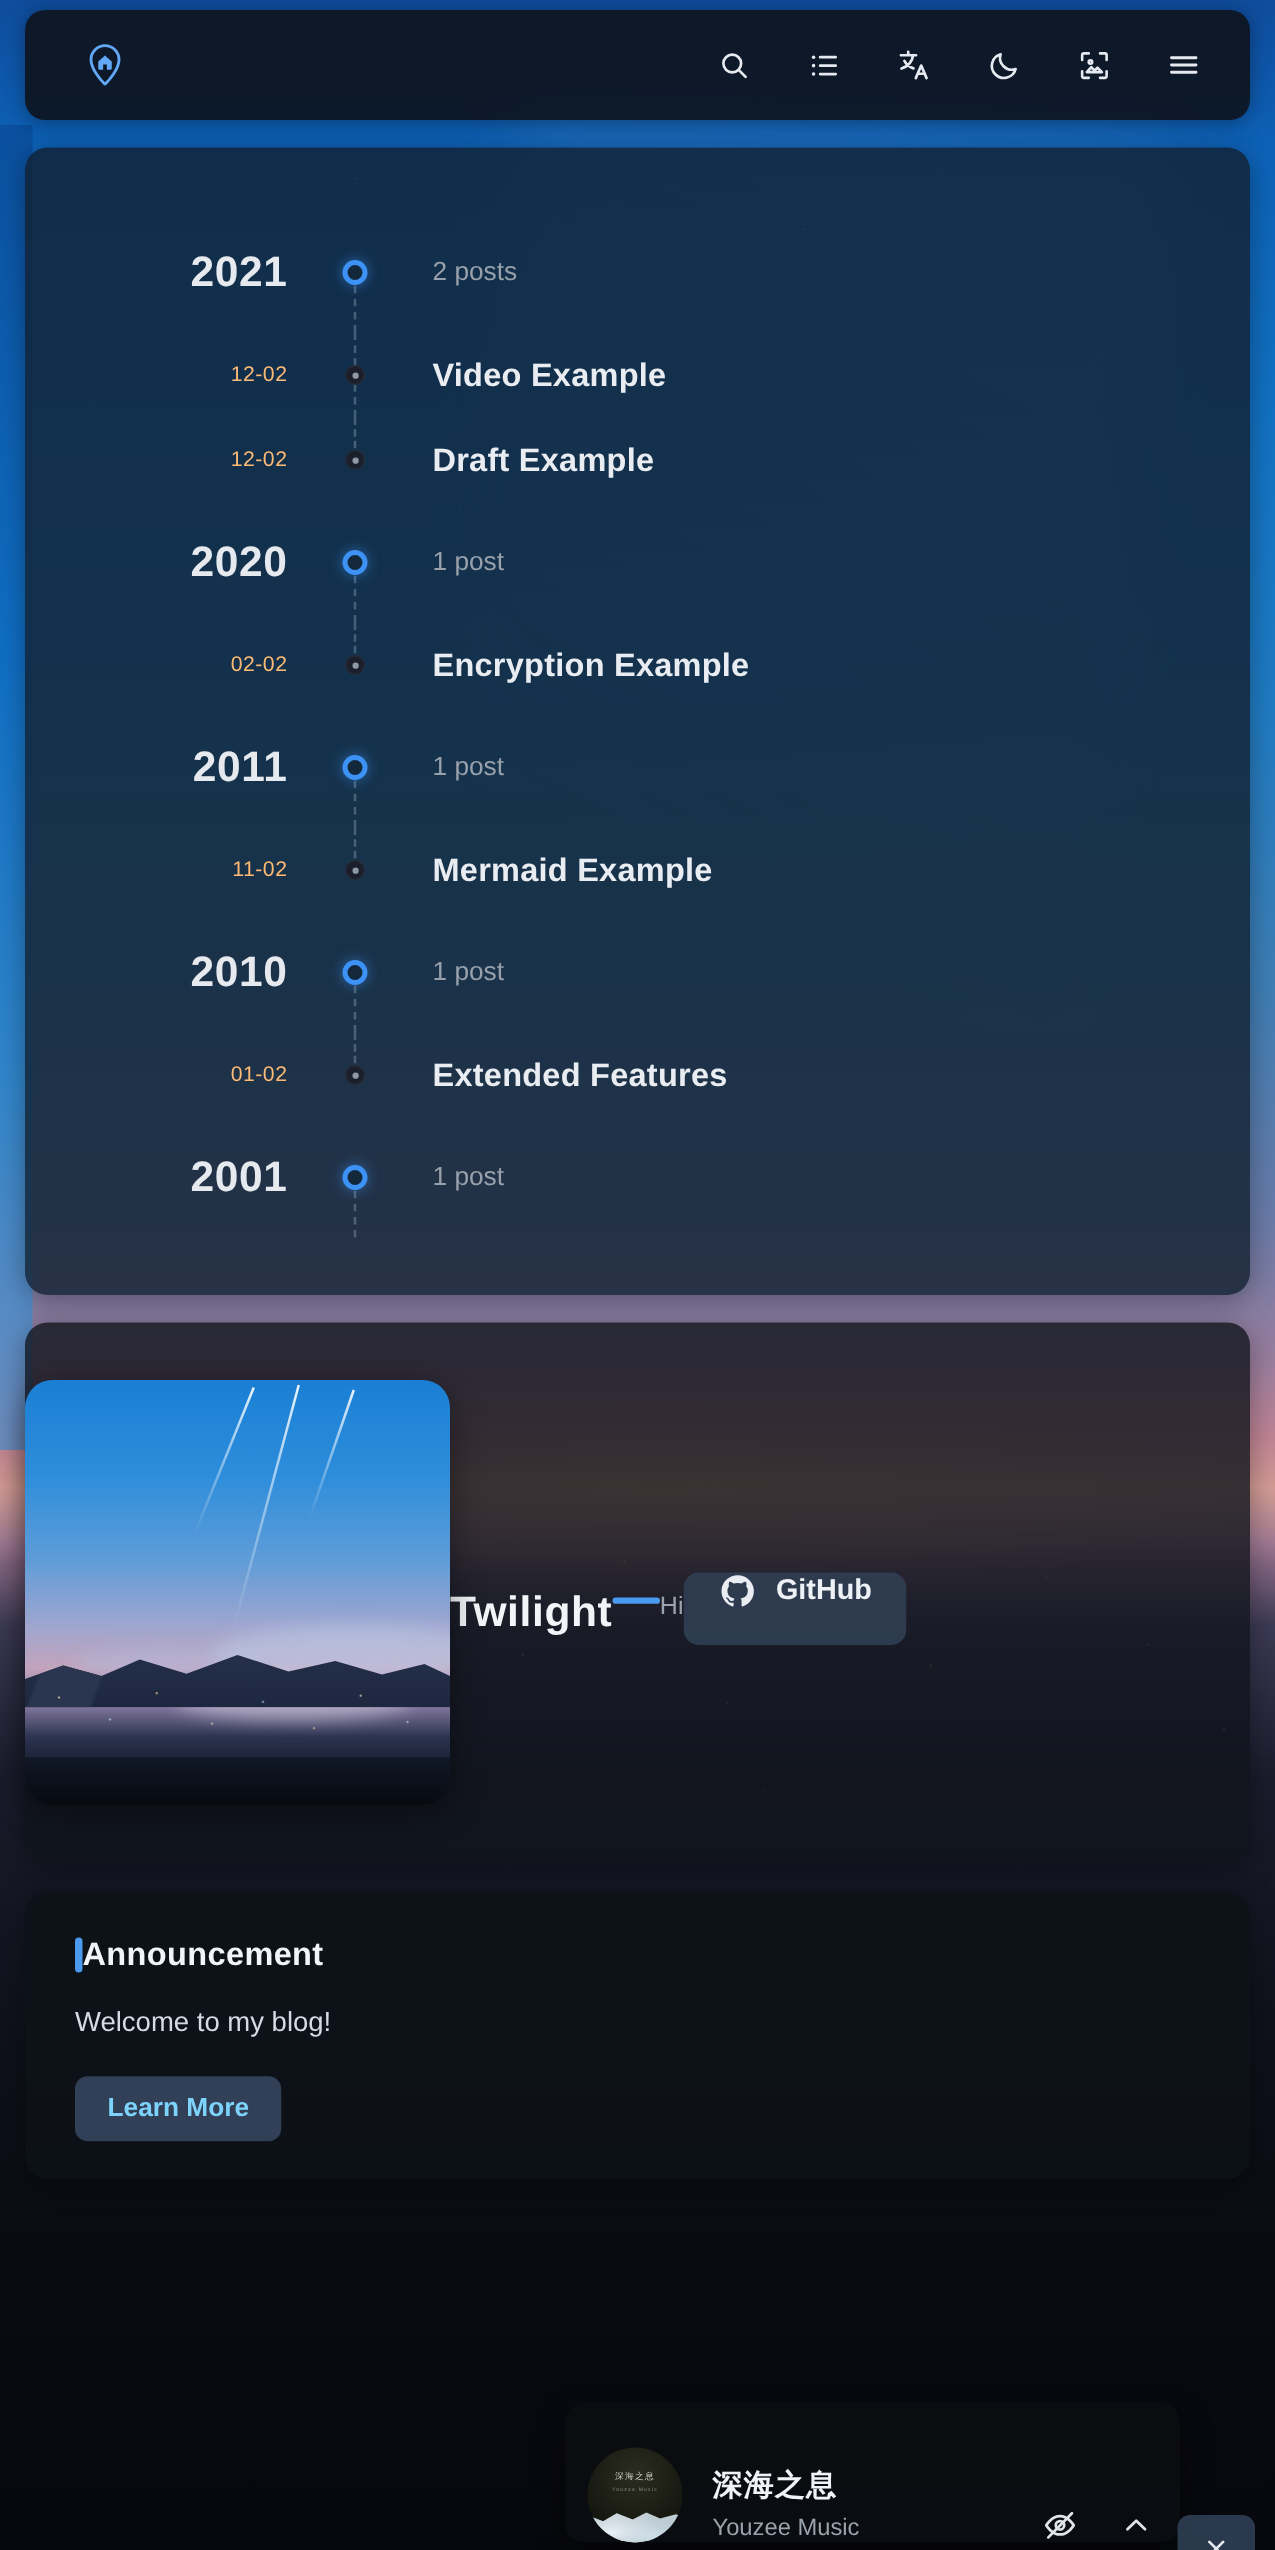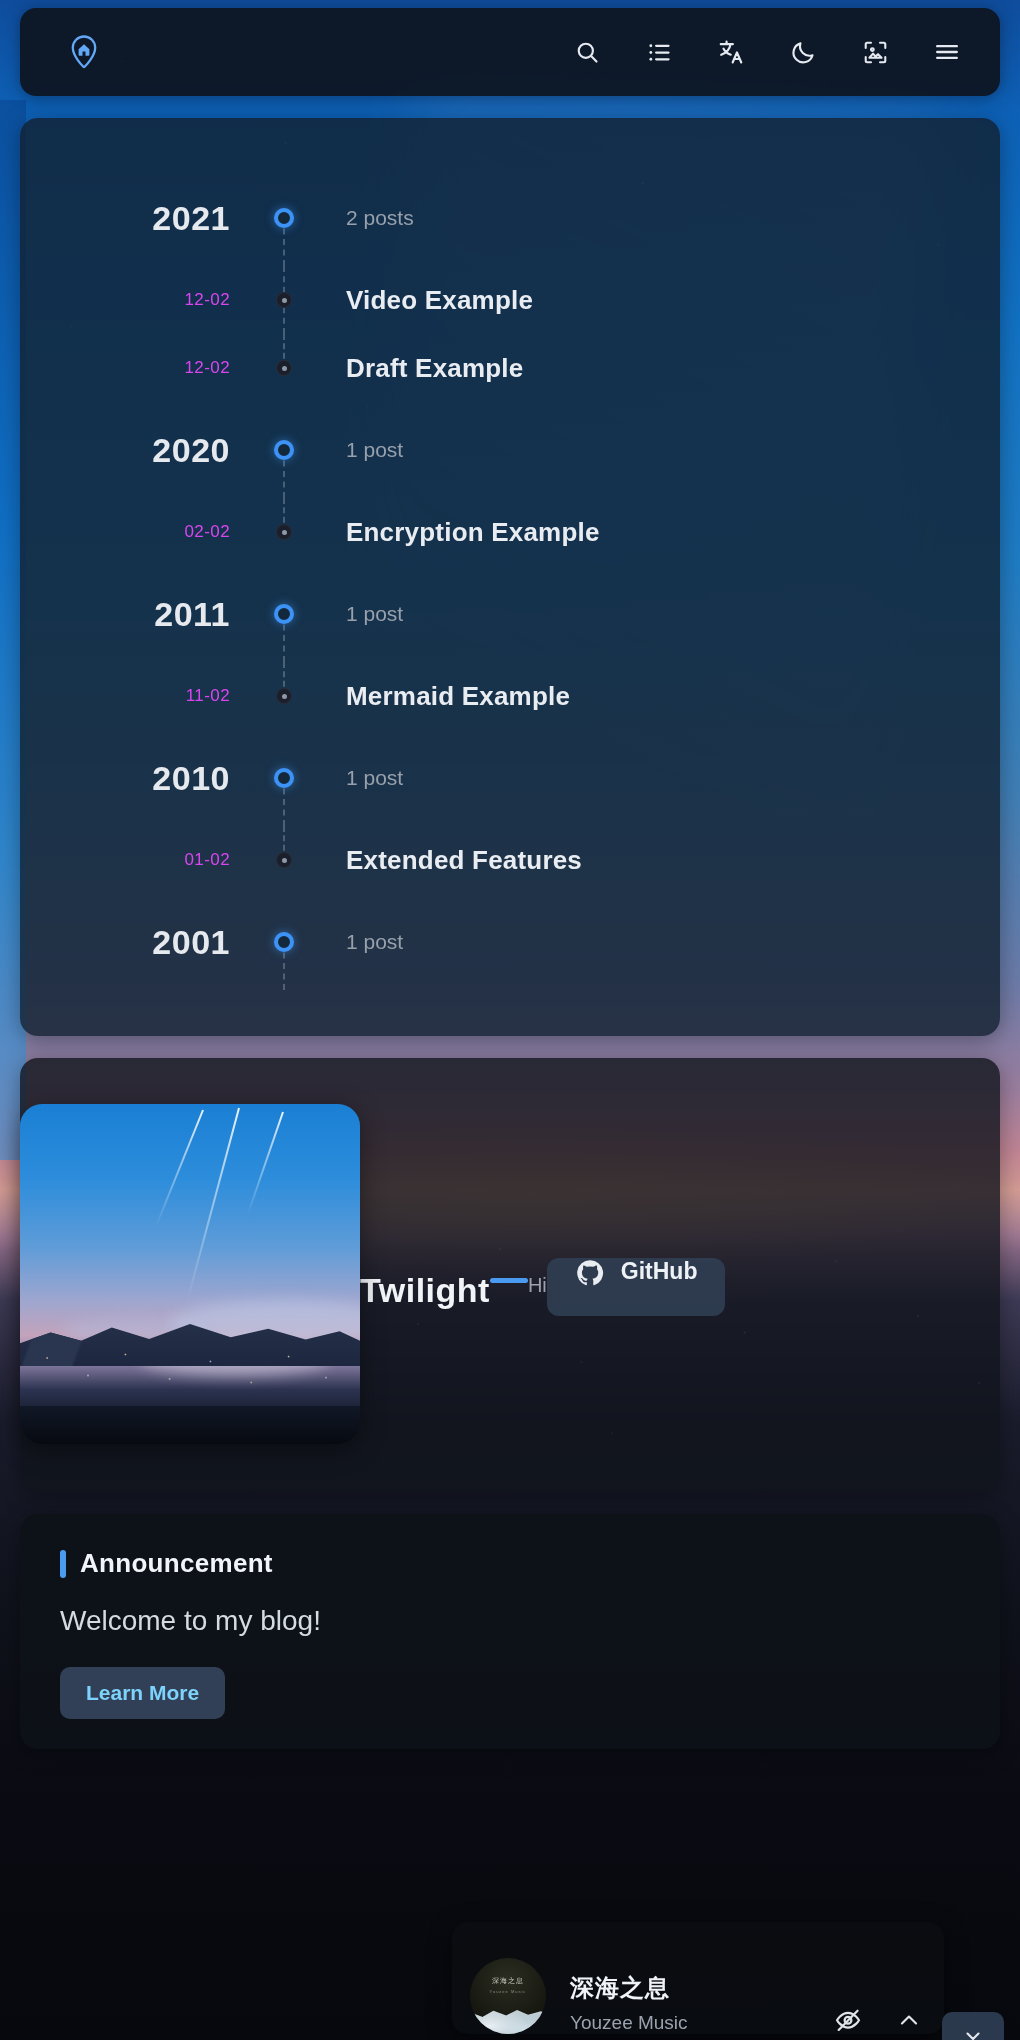--- a/index.html
+++ b/index.html
@@ -149,21 +149,21 @@
     flex: 0 0 200px;
   }
   .tl-year {
     font-size: 34px;
     font-weight: 700;
     color: #e6e9ee;
     letter-spacing: .5px;
   }
   .tl-date {
     font-size: 17px;
-    color: #d946ef;
+    color: #fdba74;
     letter-spacing: .4px;
     margin-top: 40px;
   }
 
   .tl-mid {
     width: 56px;
     flex: 0 0 56px;
     display: flex;
     justify-content: center;
     align-self: stretch;
@@ -300,31 +300,31 @@
 
   
   .announce-card {
     margin-top: 22px;
     padding: 34px 40px 30px 40px;
     background: rgba(13,17,24,.92);
     position: relative;
     min-height: 170px;
   }
   .announce-head {
-    display: flex; align-items: center; gap: 14px;
+    display: flex; align-items: center; gap: 0;
   }
   .announce-bar {
     width: 6px; height: 28px; border-radius: 3px; background: #4a9bf0;
   }
   .announce-title {
     font-size: 26px; font-weight: 700; color: #f1f4f8; letter-spacing: .3px;
   }
   .announce-text {
     margin-top: 26px;
-    font-size: 28px;
+    font-size: 22px;
     color: #d5dbe3;
   }
   .announce-btn {
     margin-top: 30px;
     display: inline-flex;
     align-items: center; justify-content: center;
     height: 52px;
     padding: 0 26px;
     border-radius: 10px;
     background: rgba(52,67,90,.95);

